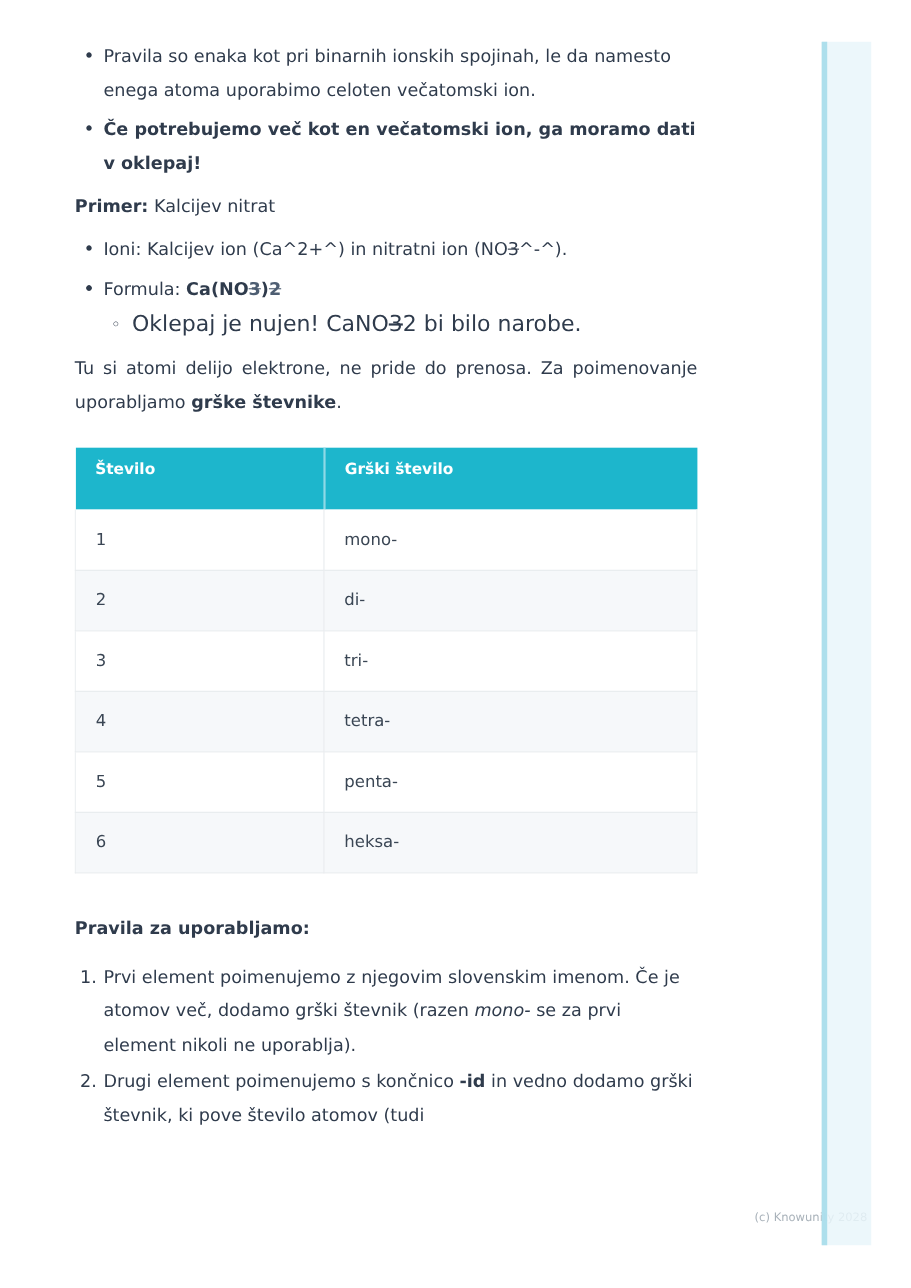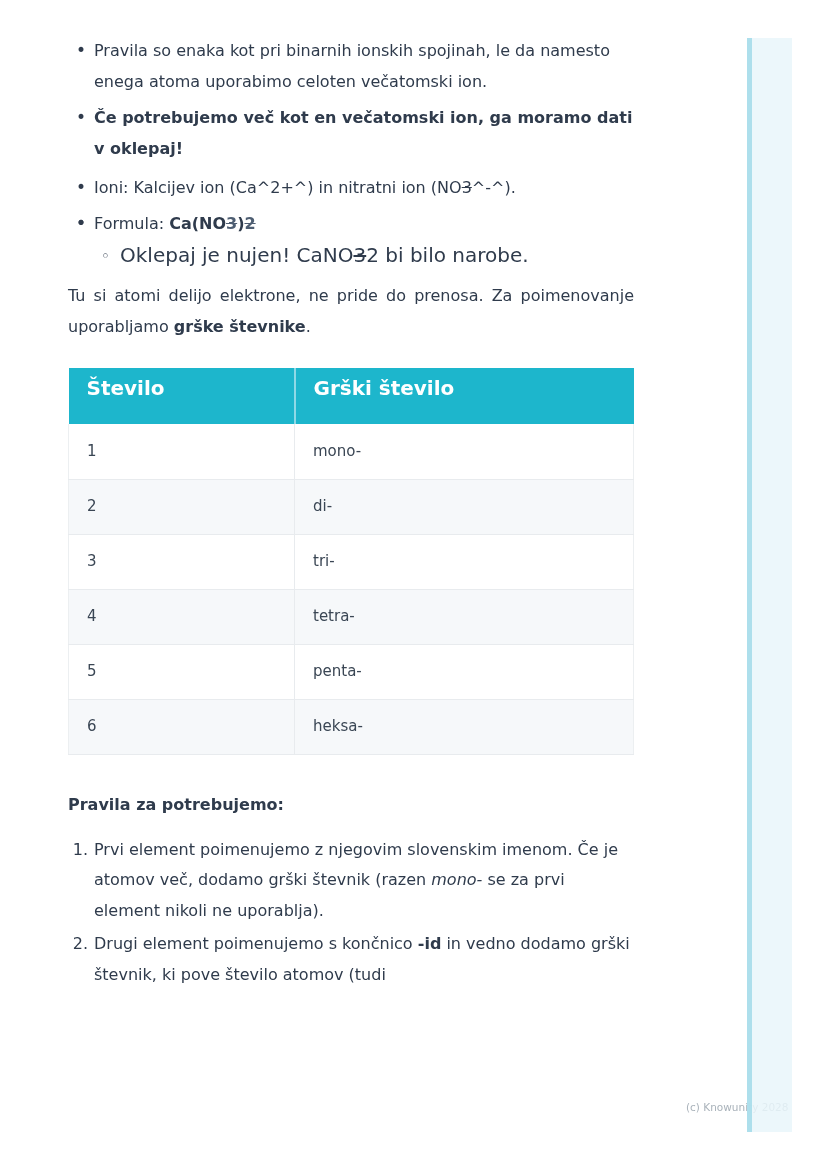--- a/index.html
+++ b/index.html
@@ -37,21 +37,21 @@
     letter-spacing:-0.2px; margin:6px 0 16px 0;
   }
   h2 .hline { display:block; }
 
   .para { text-align:justify; margin-bottom:26px; }
 
   
   table { border-collapse:collapse; width:566px; margin:0 0 34px 0; }
   thead th {
     background:var(--table-header-bg,#1db6cc); color:#ffffff;
-    text-align:left; font-size:20px; font-weight:700;
+    text-align:left; font-size:14px; font-weight:700;
     height:56px; padding:0 0 16px 18px; vertical-align:middle;
   }
   thead th:first-child { width:226px; border-right:2px solid #8ed9e6; }
   tbody td {
     height:55px; padding:0 0 0 18px; vertical-align:middle;
     font-size:15px; color:#3a4654;
     border-bottom:1px solid #e8ebee;
   }
   tbody td:first-child { width:226px; border-right:1px solid #e8ebee; border-left:1px solid #eceff1; }
   tbody td:last-child { border-right:1px solid #eceff1; }
@@ -83,20 +83,23 @@
     <li>
       <span class="marker"></span>
       <span>Pravila so enaka kot pri binarnih ionskih spojinah, le da namesto enega atoma uporabimo celoten večatomski ion.</span>
     </li>
     <li>
       <span class="marker"></span>
       <strong>Če potrebujemo več kot en večatomski ion, ga moramo dati v oklepaj!</strong>
     </li>
   </ul>
 
+  <p class="mb-primer">
+    <strong>Primer:</strong><span> Kalcijev nitrat</span>
+  </p>
 
   <ul class="blist mb-example">
     <li>
       <span class="marker"></span>
       <span>Ioni: Kalcijev ion (Ca^2+^) in nitratni ion (NO</span><span class="strike">3</span><span>^-^).</span>
     </li>
     <li>
       <span class="marker"></span>
     </li>
     <li>
@@ -144,21 +147,21 @@
         <td>5</td>
         <td>penta-</td>
       </tr>
       <tr>
         <td>6</td>
         <td>heksa-</td>
       </tr>
     </tbody>
   </table>
 
-  <p class="rules-title">Pravila za potrebujemo:</p>
+  <p class="rules-title">Pravila za uporabljamo:</p>
 
   <ol class="nlist">
     <li>
       <span class="num">1.</span>
       <span>Prvi element poimenujemo z njegovim slovenskim imenom. Če je atomov več, dodamo grški števnik (razen </span><em class="mono">mono-</em><span> se za prvi element nikoli ne uporablja).</span>
     </li>
     <li>
       <span class="num">2.</span>
       <span>Drugi element poimenujemo s končnico </span><strong>-id</strong><span> in vedno dodamo grški števnik, ki pove število atomov (tudi </span>
     </li>

